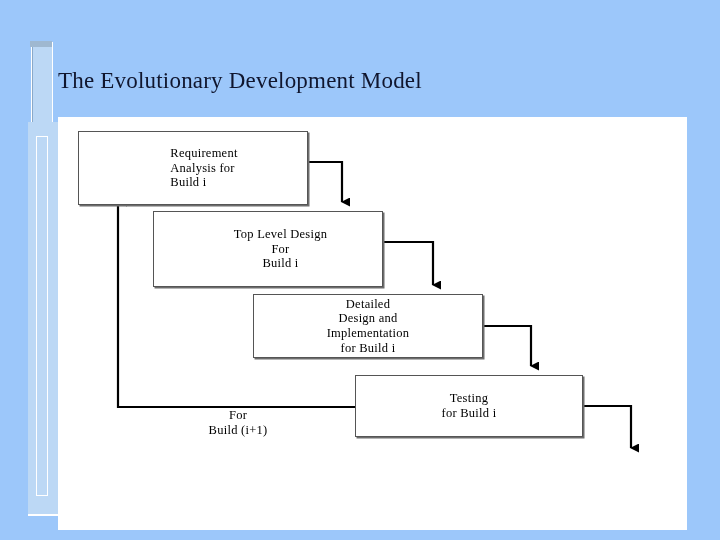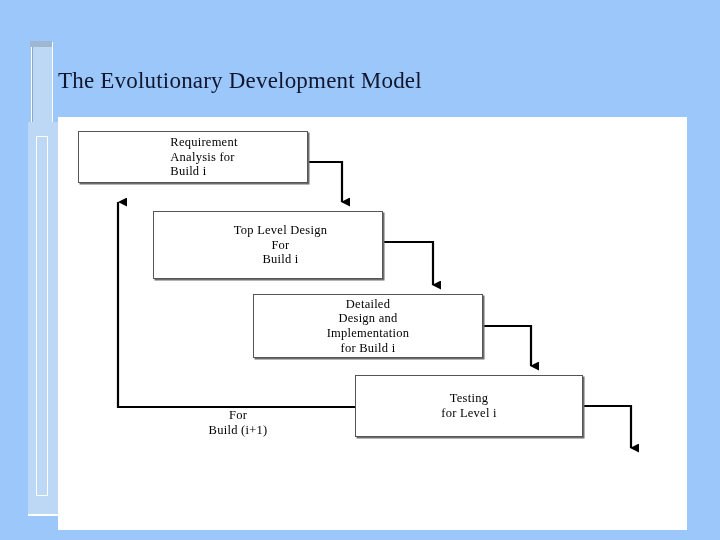--- a/index.html
+++ b/index.html
@@ -98,23 +98,23 @@
     text-align: center;
   }
   .proc-box .proc-label {
     font-size: 12.5px;
     line-height: 1.18;
     color: #000000;
     letter-spacing: 0.25px;
     white-space: pre-line;
     padding: 0 4px;
   }
-  #box-requirement { left: 20px;  top: 14px;  width: 230px; height: 52px; }
+  #box-requirement { left: 20px;  top: 14px;  width: 230px; height: 74px; }
   #box-requirement .proc-label { text-align: left; padding-left: 26px; }
-  #box-toplevel    { left: 95px;  top: 94px;  width: 230px; height: 68px; padding-left: 25px; }
+  #box-toplevel    { left: 95px;  top: 94px;  width: 230px; height: 76px; padding-left: 25px; }
   #box-detailed    { left: 195px; top: 177px; width: 230px; height: 64px; }
   #box-testing     { left: 297px; top: 258px; width: 228px; height: 62px; }
   #box-operation   { left: 397px; top: 340px; width: 228px; height: 62px; }
 
   
   .loop-label {
     position: absolute;
     left: 110px;
     top: 291px;
     width: 140px;
@@ -196,21 +196,21 @@
 
     <div class="proc-box" id="box-detailed">
       <span class="proc-label">Detailed
 Design and
 Implementation
 for Build i</span>
     </div>
 
     <div class="proc-box" id="box-testing">
       <span class="proc-label">Testing
-for Level i</span>
+for Build i</span>
     </div>
 
 
     <div class="loop-label">For
 Build (i+1)</div>
 
   </div>
 </div>
 
 </body></html>

